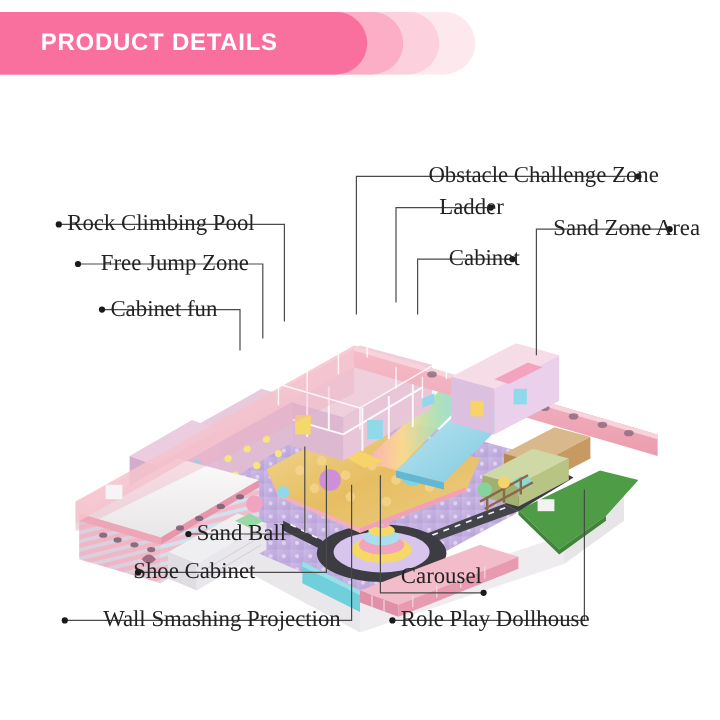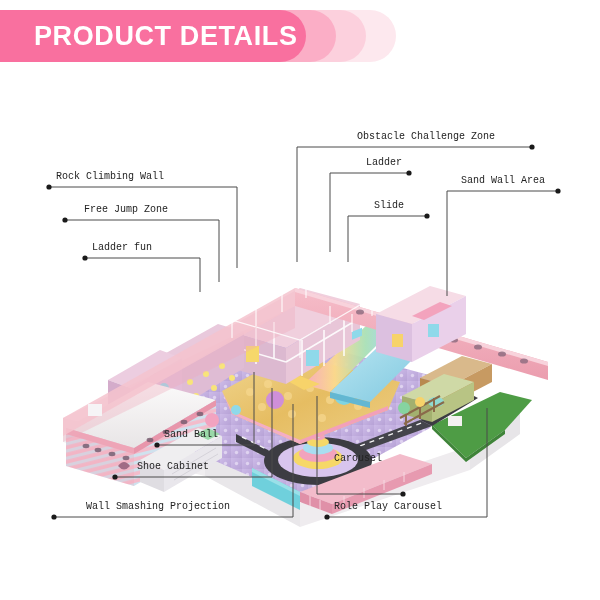--- a/index.html
+++ b/index.html
@@ -12,32 +12,33 @@
 
   
   .banner{position:absolute;left:0;top:10px;height:52px;}
   .band{position:absolute;top:0;height:52px;border-radius:0 26px 26px 0;}
   .band.b4{left:0;width:396px;}
   .band.b3{left:0;width:366px;}
   .band.b2{left:0;width:336px;}
   .band.b1{left:0;width:306px;}
   .banner-title{
     position:absolute;left:34px;top:0;height:52px;line-height:52px;
-    color:#ffffff;font-size:27px;font-weight:bold;letter-spacing:0.6px;
+    color:#ffffff;font-size:20px;font-weight:bold;letter-spacing:0.6px;
     white-space:nowrap;
   }
 
   
   #art{position:absolute;left:0;top:62px;width:600px;height:538px;}
 
   
   .lbl{
     position:absolute;white-space:nowrap;
-    color:#232323;font-size:10px;line-height:14px;
-    font-family:Liberation Mono, monospace;
+    color:#232323;font-size:19px;line-height:14px;
+    font-family:Liberation Serif, serif;
+    margin-top:10px;
   }
 </style>
 </head>
 <body>
 
 <div id="stage">
 
   <div class="banner">
     <div class="band b4" style="background:#fde8ee"></div>
     <div class="band b3" style="background:#fcd0dd"></div>
@@ -350,26 +351,26 @@
       <path d="M54 517 H293 V404" fill="none" stroke="#4a4a4a" stroke-width="1"></path>
       <circle cx="54" cy="517" r="2.6" fill="#1a1a1a"></circle>
       <path d="M403 494 H317 V396" fill="none" stroke="#4a4a4a" stroke-width="1"></path>
       <circle cx="403" cy="494" r="2.6" fill="#1a1a1a"></circle>
       <path d="M327 517 H487 V408" fill="none" stroke="#4a4a4a" stroke-width="1"></path>
       <circle cx="327" cy="517" r="2.6" fill="#1a1a1a"></circle>
     </svg>
 
   <div id="labels">
       <div class="lbl" style="left: 357px; top: 130px;">Obstacle Challenge Zone</div>
-      <div class="lbl" style="left: 56px; top: 170px;">Rock Climbing Wall</div>
+      <div class="lbl" style="left: 56px; top: 170px;">Rock Climbing Pool</div>
       <div class="lbl" style="left: 366px; top: 156px;">Ladder</div>
-      <div class="lbl" style="left: 461px; top: 174px;">Sand Wall Area</div>
+      <div class="lbl" style="left: 461px; top: 174px;">Sand Zone Area</div>
       <div class="lbl" style="left: 84px; top: 203px;">Free Jump Zone</div>
-      <div class="lbl" style="left: 374px; top: 199px;">Slide</div>
-      <div class="lbl" style="left: 92px; top: 241px;">Ladder fun</div>
+      <div class="lbl" style="left: 374px; top: 199px;">Cabinet</div>
+      <div class="lbl" style="left: 92px; top: 241px;">Cabinet fun</div>
       <div class="lbl" style="left: 164px; top: 428px;">Sand Ball</div>
-      <div class="lbl" style="left: 137px; top: 460px;">Shoe Cabinet</div>
+      <div class="lbl" style="left: 111px; top: 460px;">Shoe Cabinet</div>
       <div class="lbl" style="left: 86px; top: 500px;">Wall Smashing Projection</div>
-      <div class="lbl" style="left: 334px; top: 452px;">Carousel</div>
-      <div class="lbl" style="left: 334px; top: 500px;">Role Play Carousel</div>
+      <div class="lbl" style="left: 334px; top: 464px;">Carousel</div>
+      <div class="lbl" style="left: 334px; top: 500px;">Role Play Dollhouse</div>
     </div>
 
 </div>
 
 </body></html>

